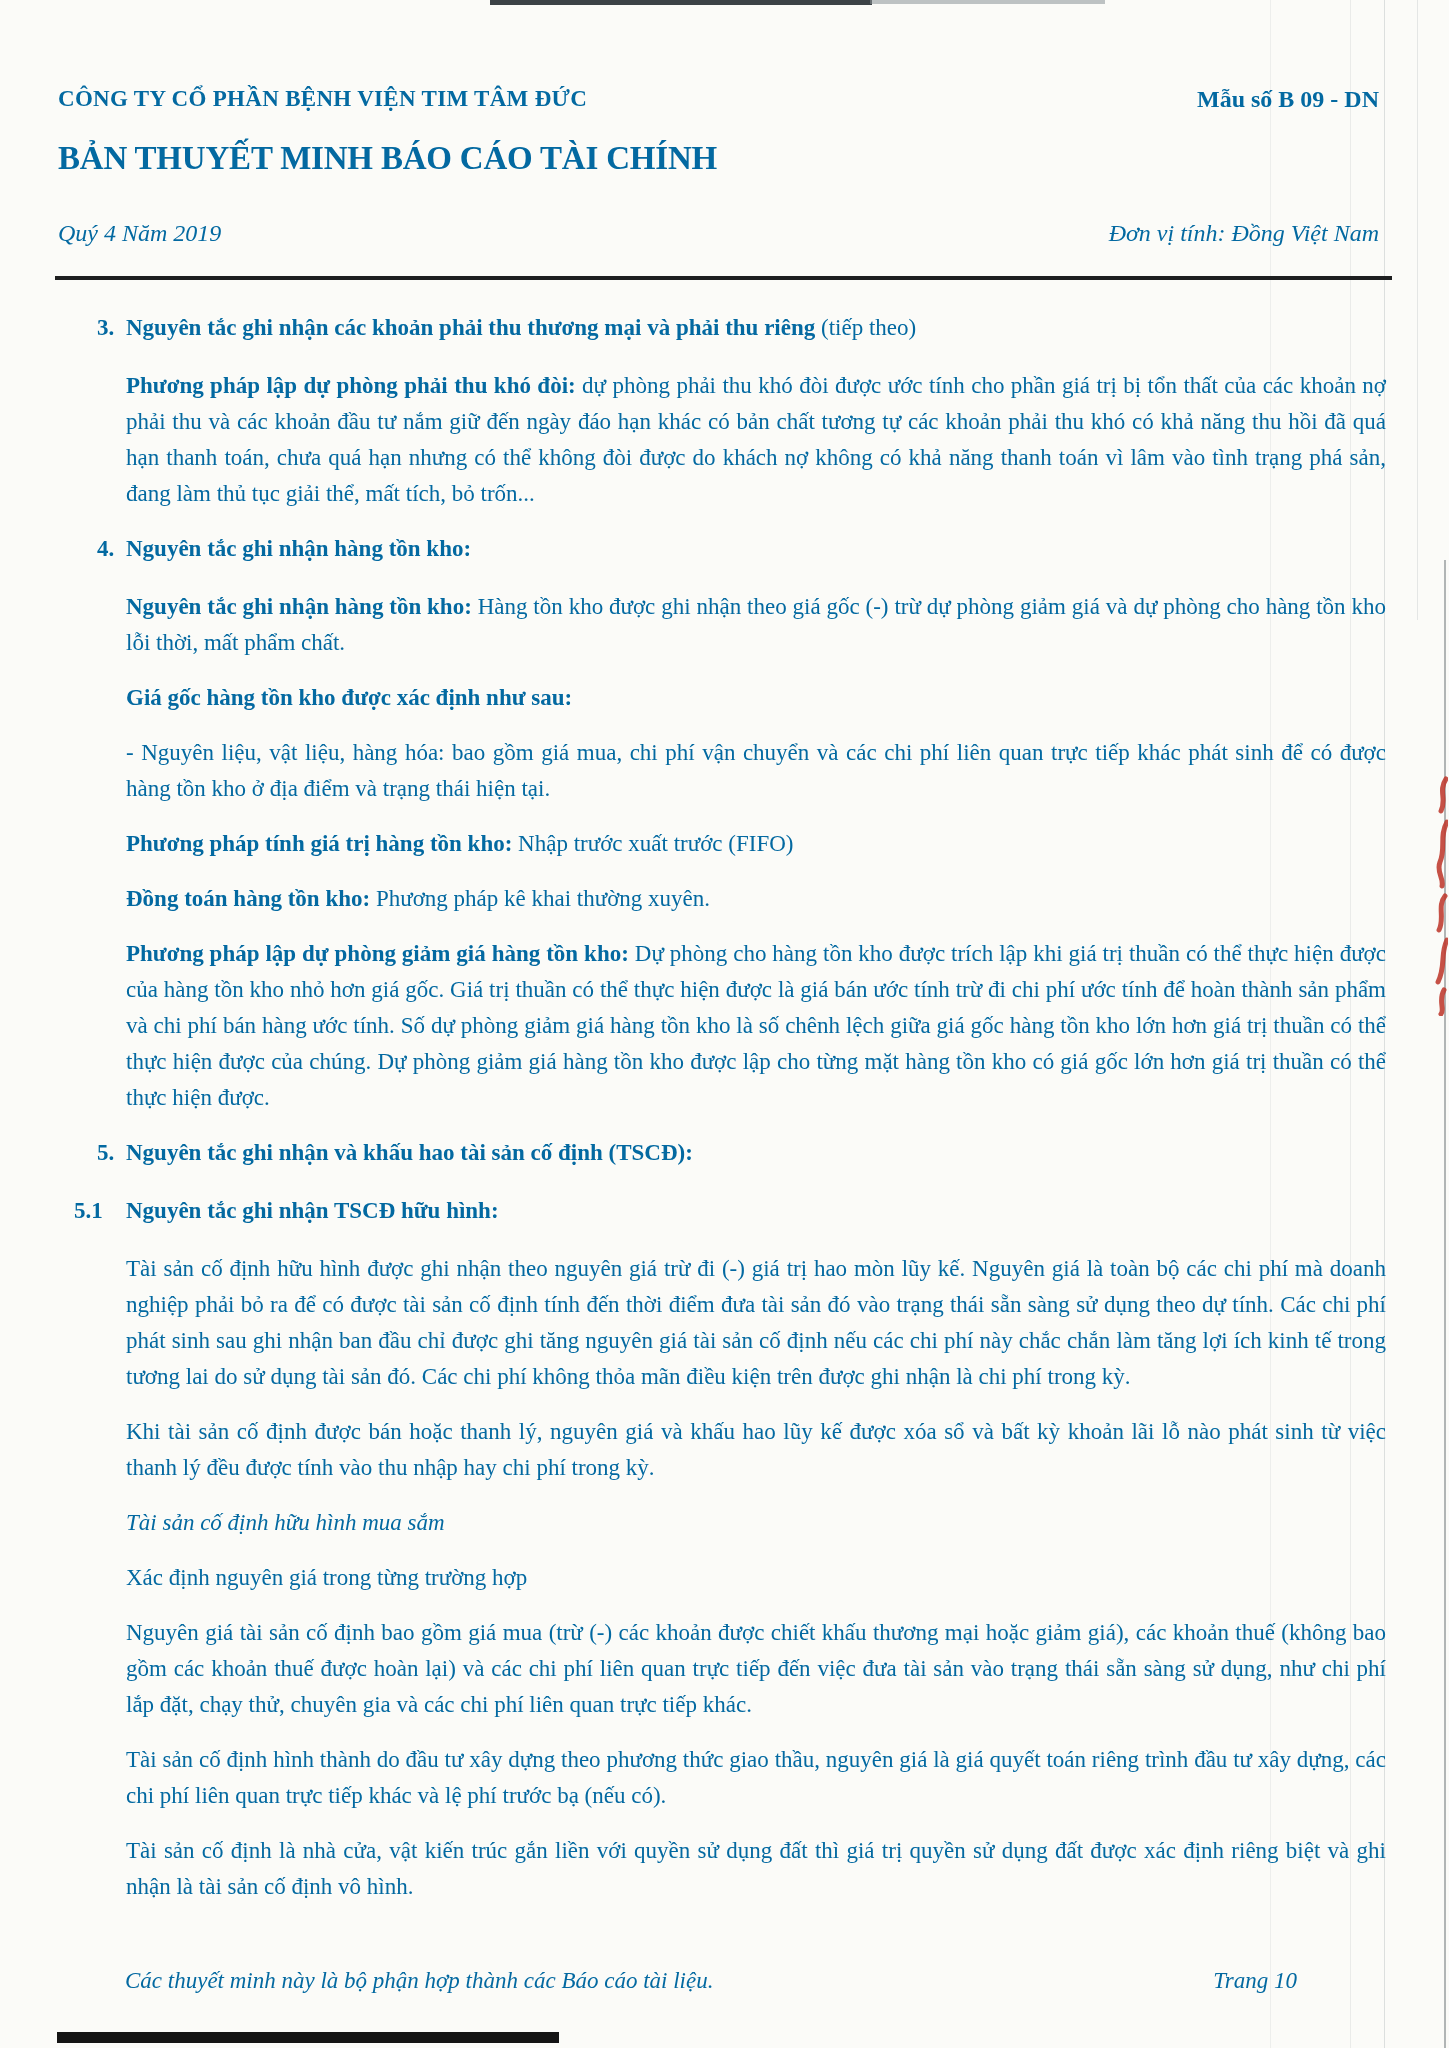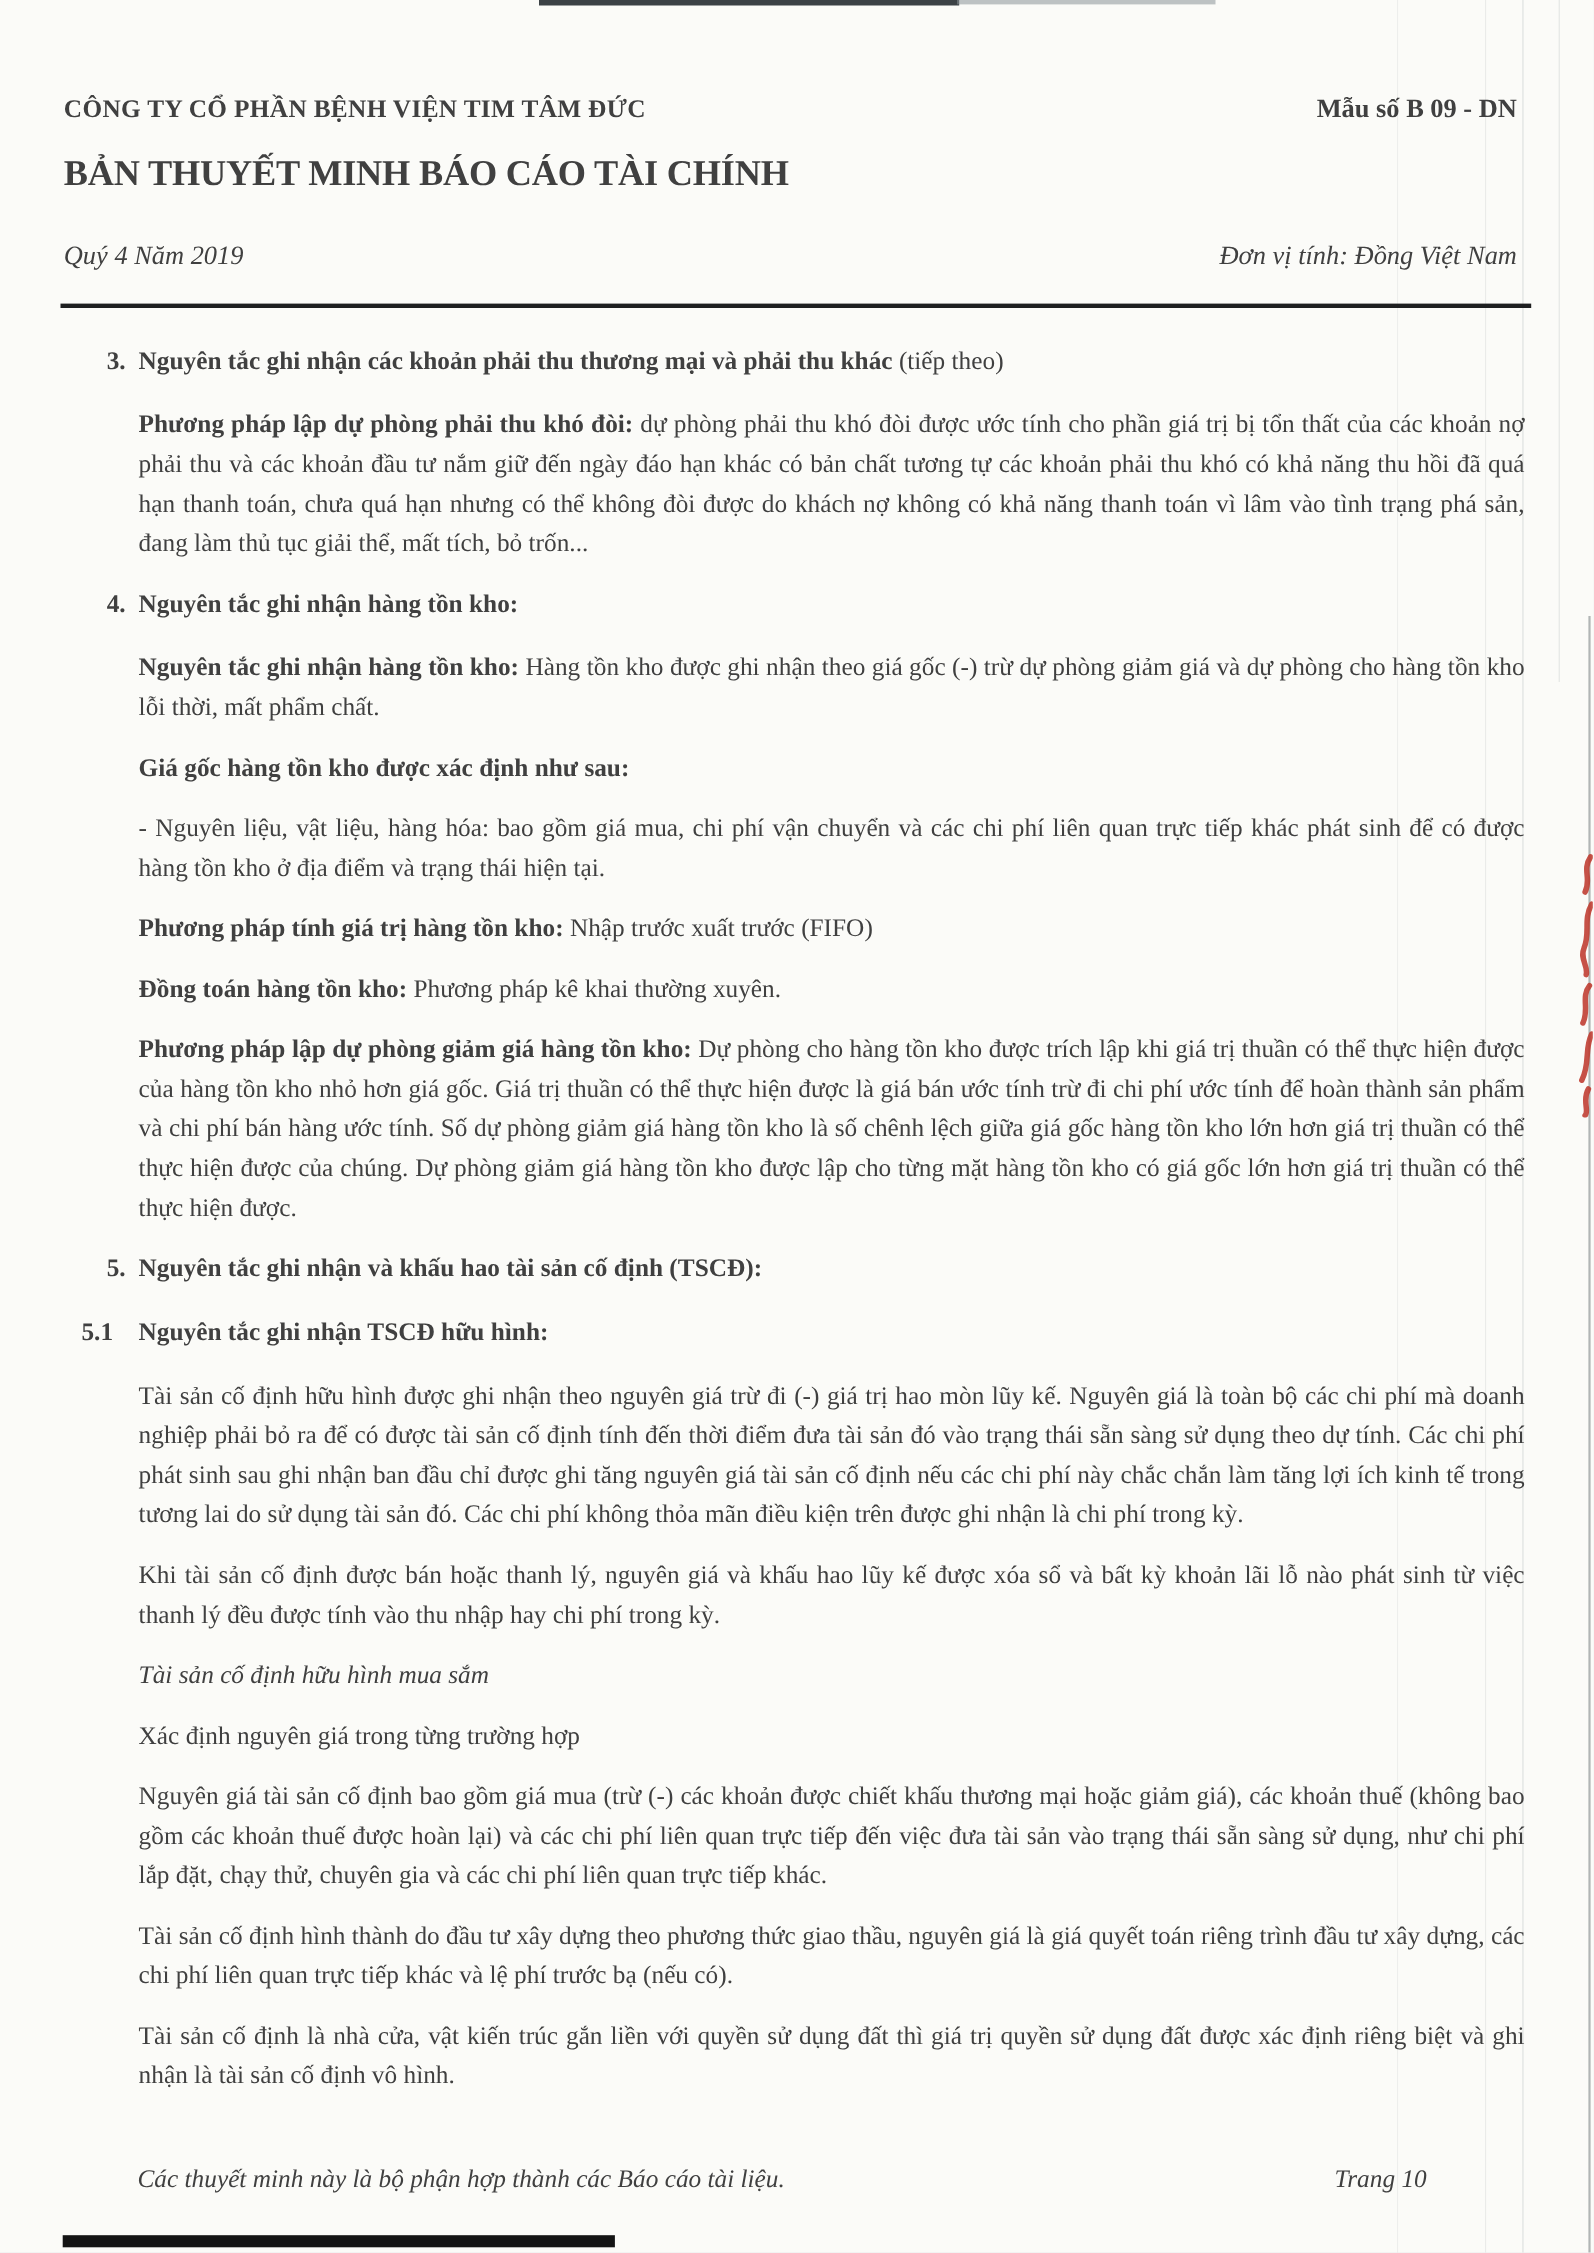--- a/index.html
+++ b/index.html
@@ -2,21 +2,21 @@
 <html lang="vi"><head>
 <meta charset="utf-8">
 <title>Bản thuyết minh báo cáo tài chính - Trang 10</title>
 <style>
   html,body{margin:0;padding:0;background:#e8e8e6;}
   .page{
     position:relative;
     width:1449px;height:2048px;
     margin:0 auto;
     background:#fbfbf8;
-    color:#404040;
+    color:#0369a1;
     font-family:"Liberation Serif","DejaVu Serif",serif;
     overflow:hidden;
   }
   
   .scan-strip-top{position:absolute;left:490px;top:0;width:382px;height:5px;background:#3c4246;}
   .scan-strip-top2{position:absolute;left:870px;top:0;width:235px;height:4px;background:#8b9398;opacity:.55;}
   .scan-bar-bottom{position:absolute;left:57px;top:2032px;width:502px;height:11px;background:#141414;}
   .fold-line{position:absolute;top:0;bottom:0;width:1px;background:#c3c8c8;opacity:.5;}
   .fold-line.f1{left:1270px;opacity:.25;}
   .fold-line.f2{left:1350px;opacity:.3;}
@@ -83,21 +83,21 @@
     </div>
     <div class="report-title">BẢN THUYẾT MINH BÁO CÁO TÀI CHÍNH</div>
     <div class="sub-row">
       <div class="report-period">Quý 4 Năm 2019</div>
       <div class="currency-unit">Đơn vị tính: Đồng Việt Nam</div>
     </div>
   </div>
   <div class="rule"></div>
 
   <div class="content" id="content">
-      <div class="block heading"><span class="num">3.</span><span>Nguyên tắc ghi nhận các khoản phải thu thương mại và phải thu khác</span><span class="tail"> (tiếp theo)</span></div>
+      <div class="block heading"><span class="num">3.</span><span>Nguyên tắc ghi nhận các khoản phải thu thương mại và phải thu riêng</span><span class="tail"> (tiếp theo)</span></div>
       <div class="block para"><span class="lead">Phương pháp lập dự phòng phải thu khó đòi:</span><span> dự phòng phải thu khó đòi được ước tính cho phần giá trị bị tổn thất của các khoản nợ phải thu và các khoản đầu tư nắm giữ đến ngày đáo hạn khác có bản chất tương tự các khoản phải thu khó có khả năng thu hồi đã quá hạn thanh toán, chưa quá hạn nhưng có thể không đòi được do khách nợ không có khả năng thanh toán vì lâm vào tình trạng phá sản, đang làm thủ tục giải thể, mất tích, bỏ trốn...</span></div>
       <div class="block heading"><span class="num">4.</span><span>Nguyên tắc ghi nhận hàng tồn kho:</span></div>
       <div class="block para"><span class="lead">Nguyên tắc ghi nhận hàng tồn kho:</span><span> Hàng tồn kho được ghi nhận theo giá gốc (-) trừ dự phòng giảm giá và dự phòng cho hàng tồn kho lỗi thời, mất phẩm chất.</span></div>
       <div class="block boldline">Giá gốc hàng tồn kho được xác định như sau:</div>
       <div class="block plainline">- Nguyên liệu, vật liệu, hàng hóa: bao gồm giá mua, chi phí vận chuyển và các chi phí liên quan trực tiếp khác phát sinh để có được hàng tồn kho ở địa điểm và trạng thái hiện tại.</div>
       <div class="block para"><span class="lead">Phương pháp tính giá trị hàng tồn kho:</span><span> Nhập trước xuất trước (FIFO)</span></div>
       <div class="block para"><span class="lead">Đồng toán hàng tồn kho:</span><span> Phương pháp kê khai thường xuyên.</span></div>
       <div class="block para"><span class="lead">Phương pháp lập dự phòng giảm giá hàng tồn kho:</span><span> Dự phòng cho hàng tồn kho được trích lập khi giá trị thuần có thể thực hiện được của hàng tồn kho nhỏ hơn giá gốc. Giá trị thuần có thể thực hiện được là giá bán ước tính trừ đi chi phí ước tính để hoàn thành sản phẩm và chi phí bán hàng ước tính. Số dự phòng giảm giá hàng tồn kho là số chênh lệch giữa giá gốc hàng tồn kho lớn hơn giá trị thuần có thể thực hiện được của chúng. Dự phòng giảm giá hàng tồn kho được lập cho từng mặt hàng tồn kho có giá gốc lớn hơn giá trị thuần có thể thực hiện được.</span></div>
       <div class="block heading"><span class="num">5.</span><span>Nguyên tắc ghi nhận và khấu hao tài sản cố định (TSCĐ):</span></div>
       <div class="block heading sub"><span class="num">5.1</span><span>Nguyên tắc ghi nhận TSCĐ hữu hình:</span></div>

